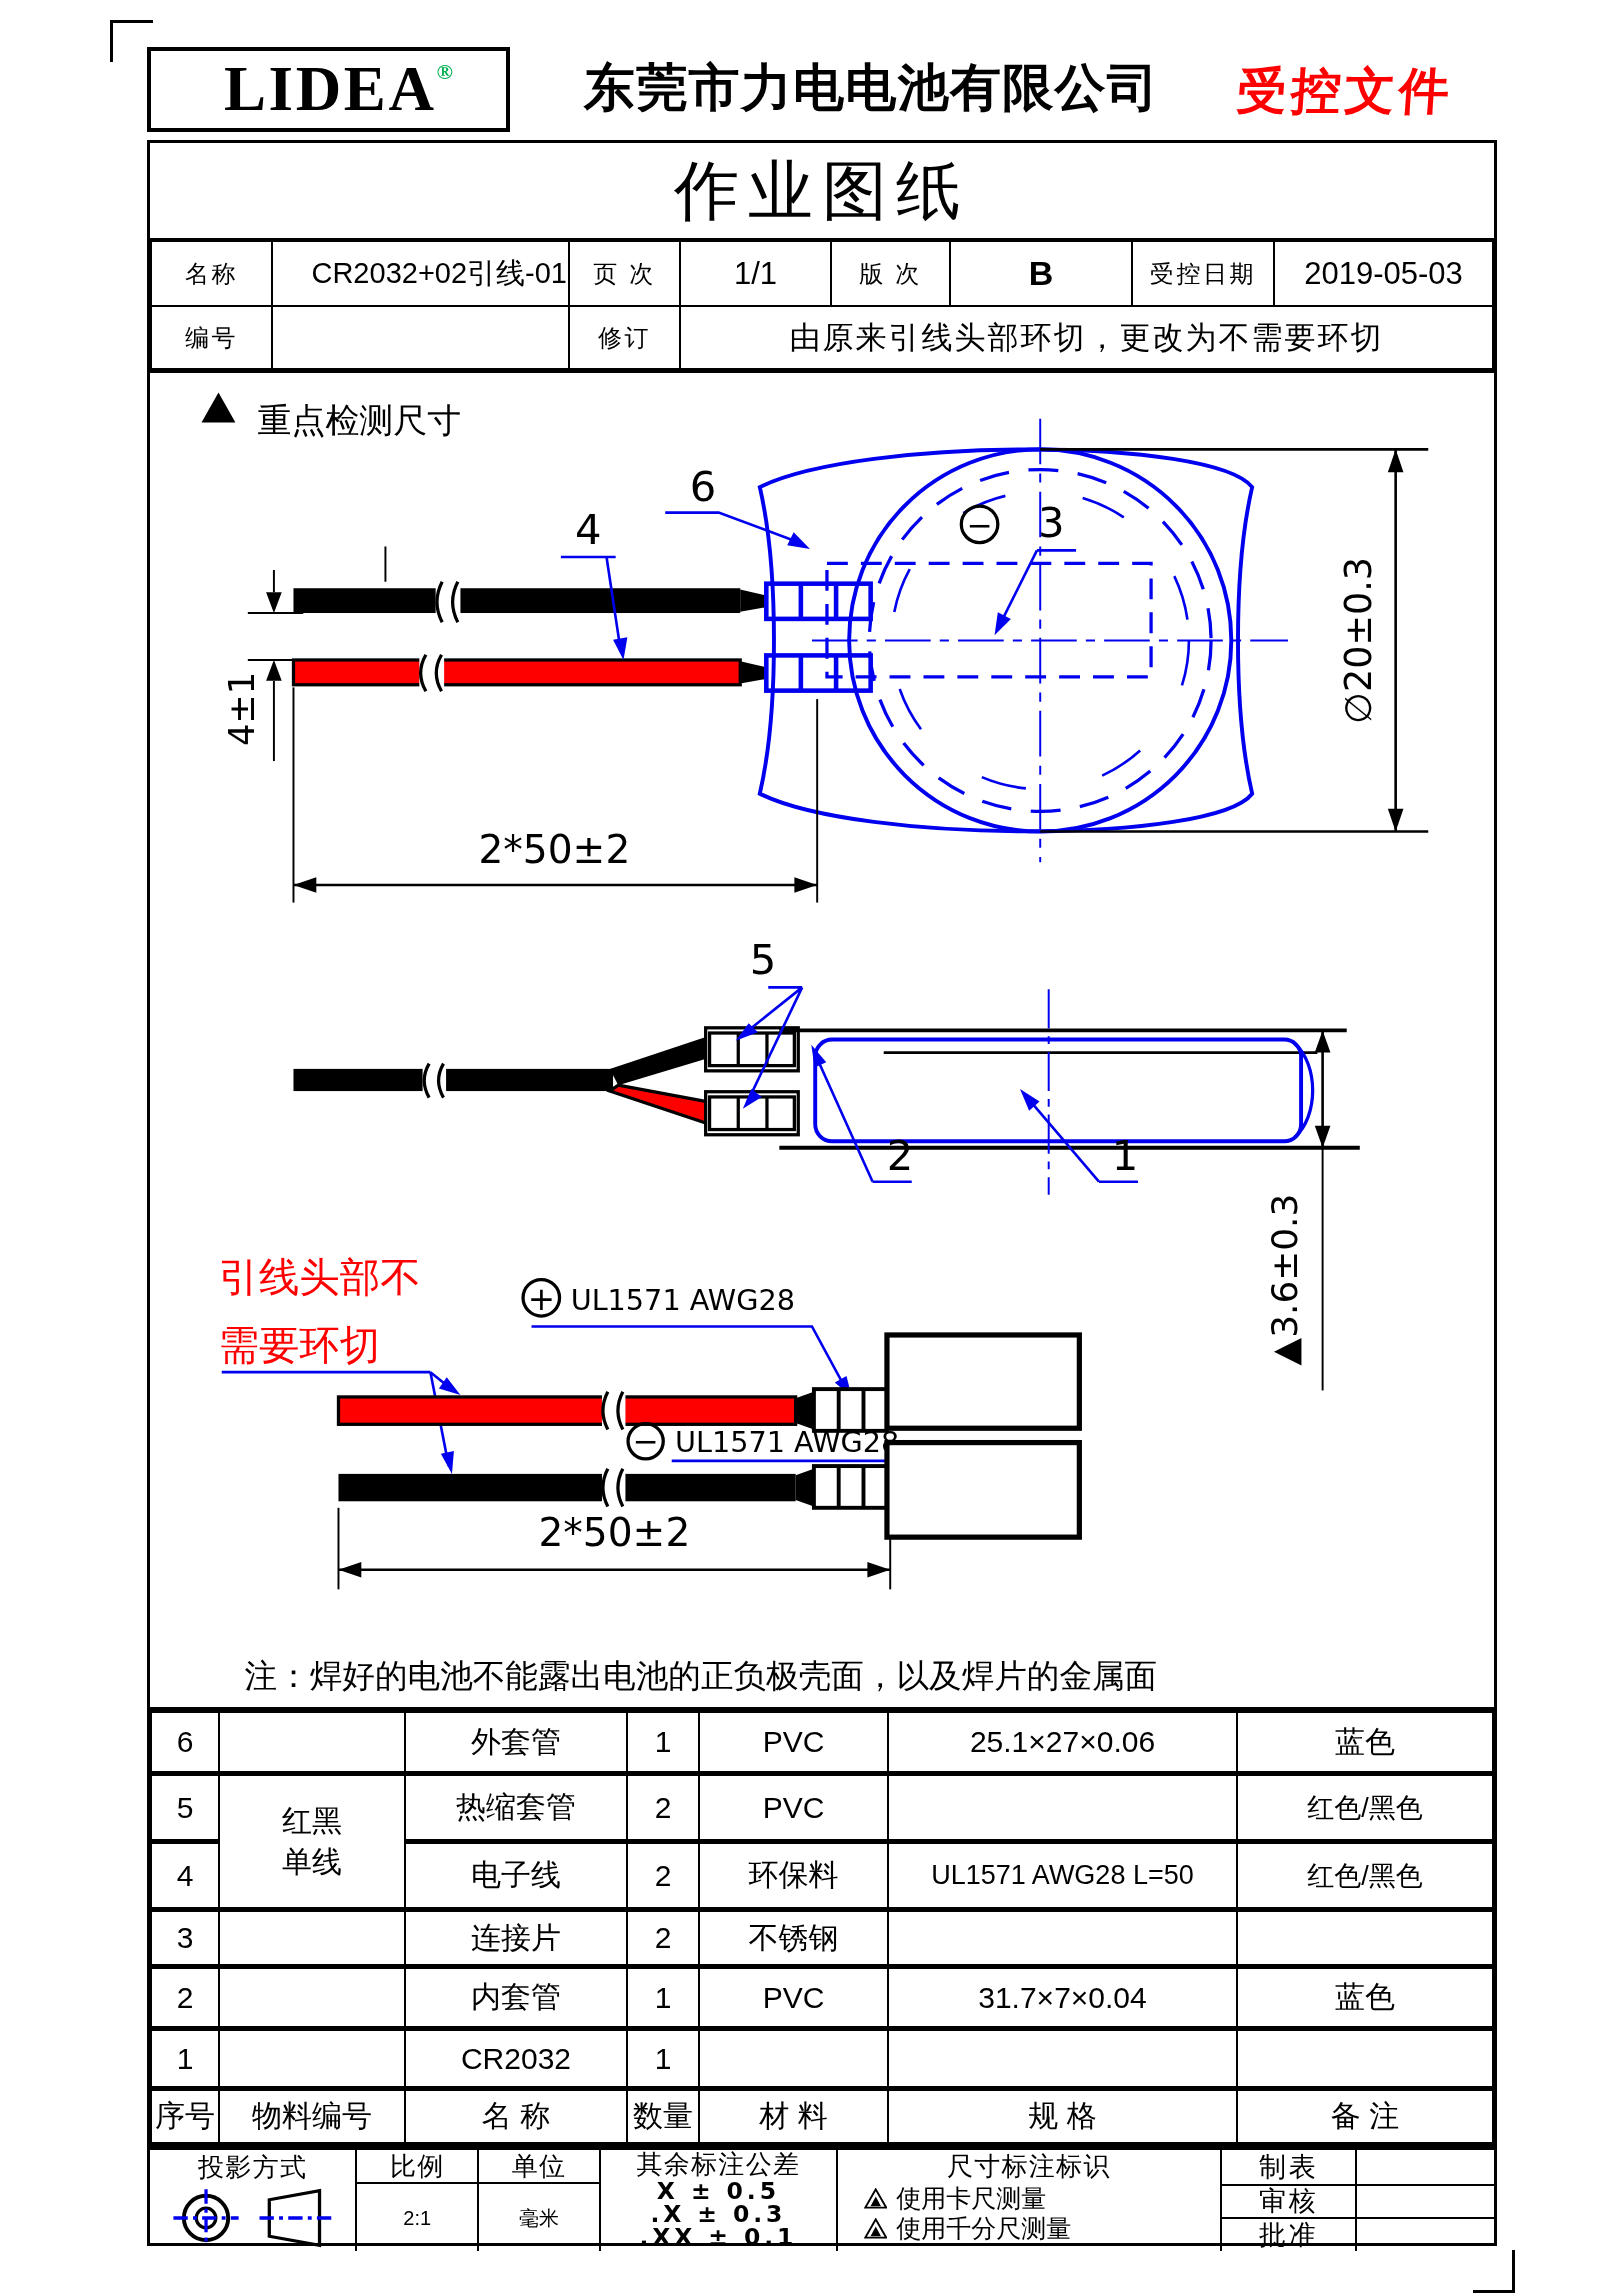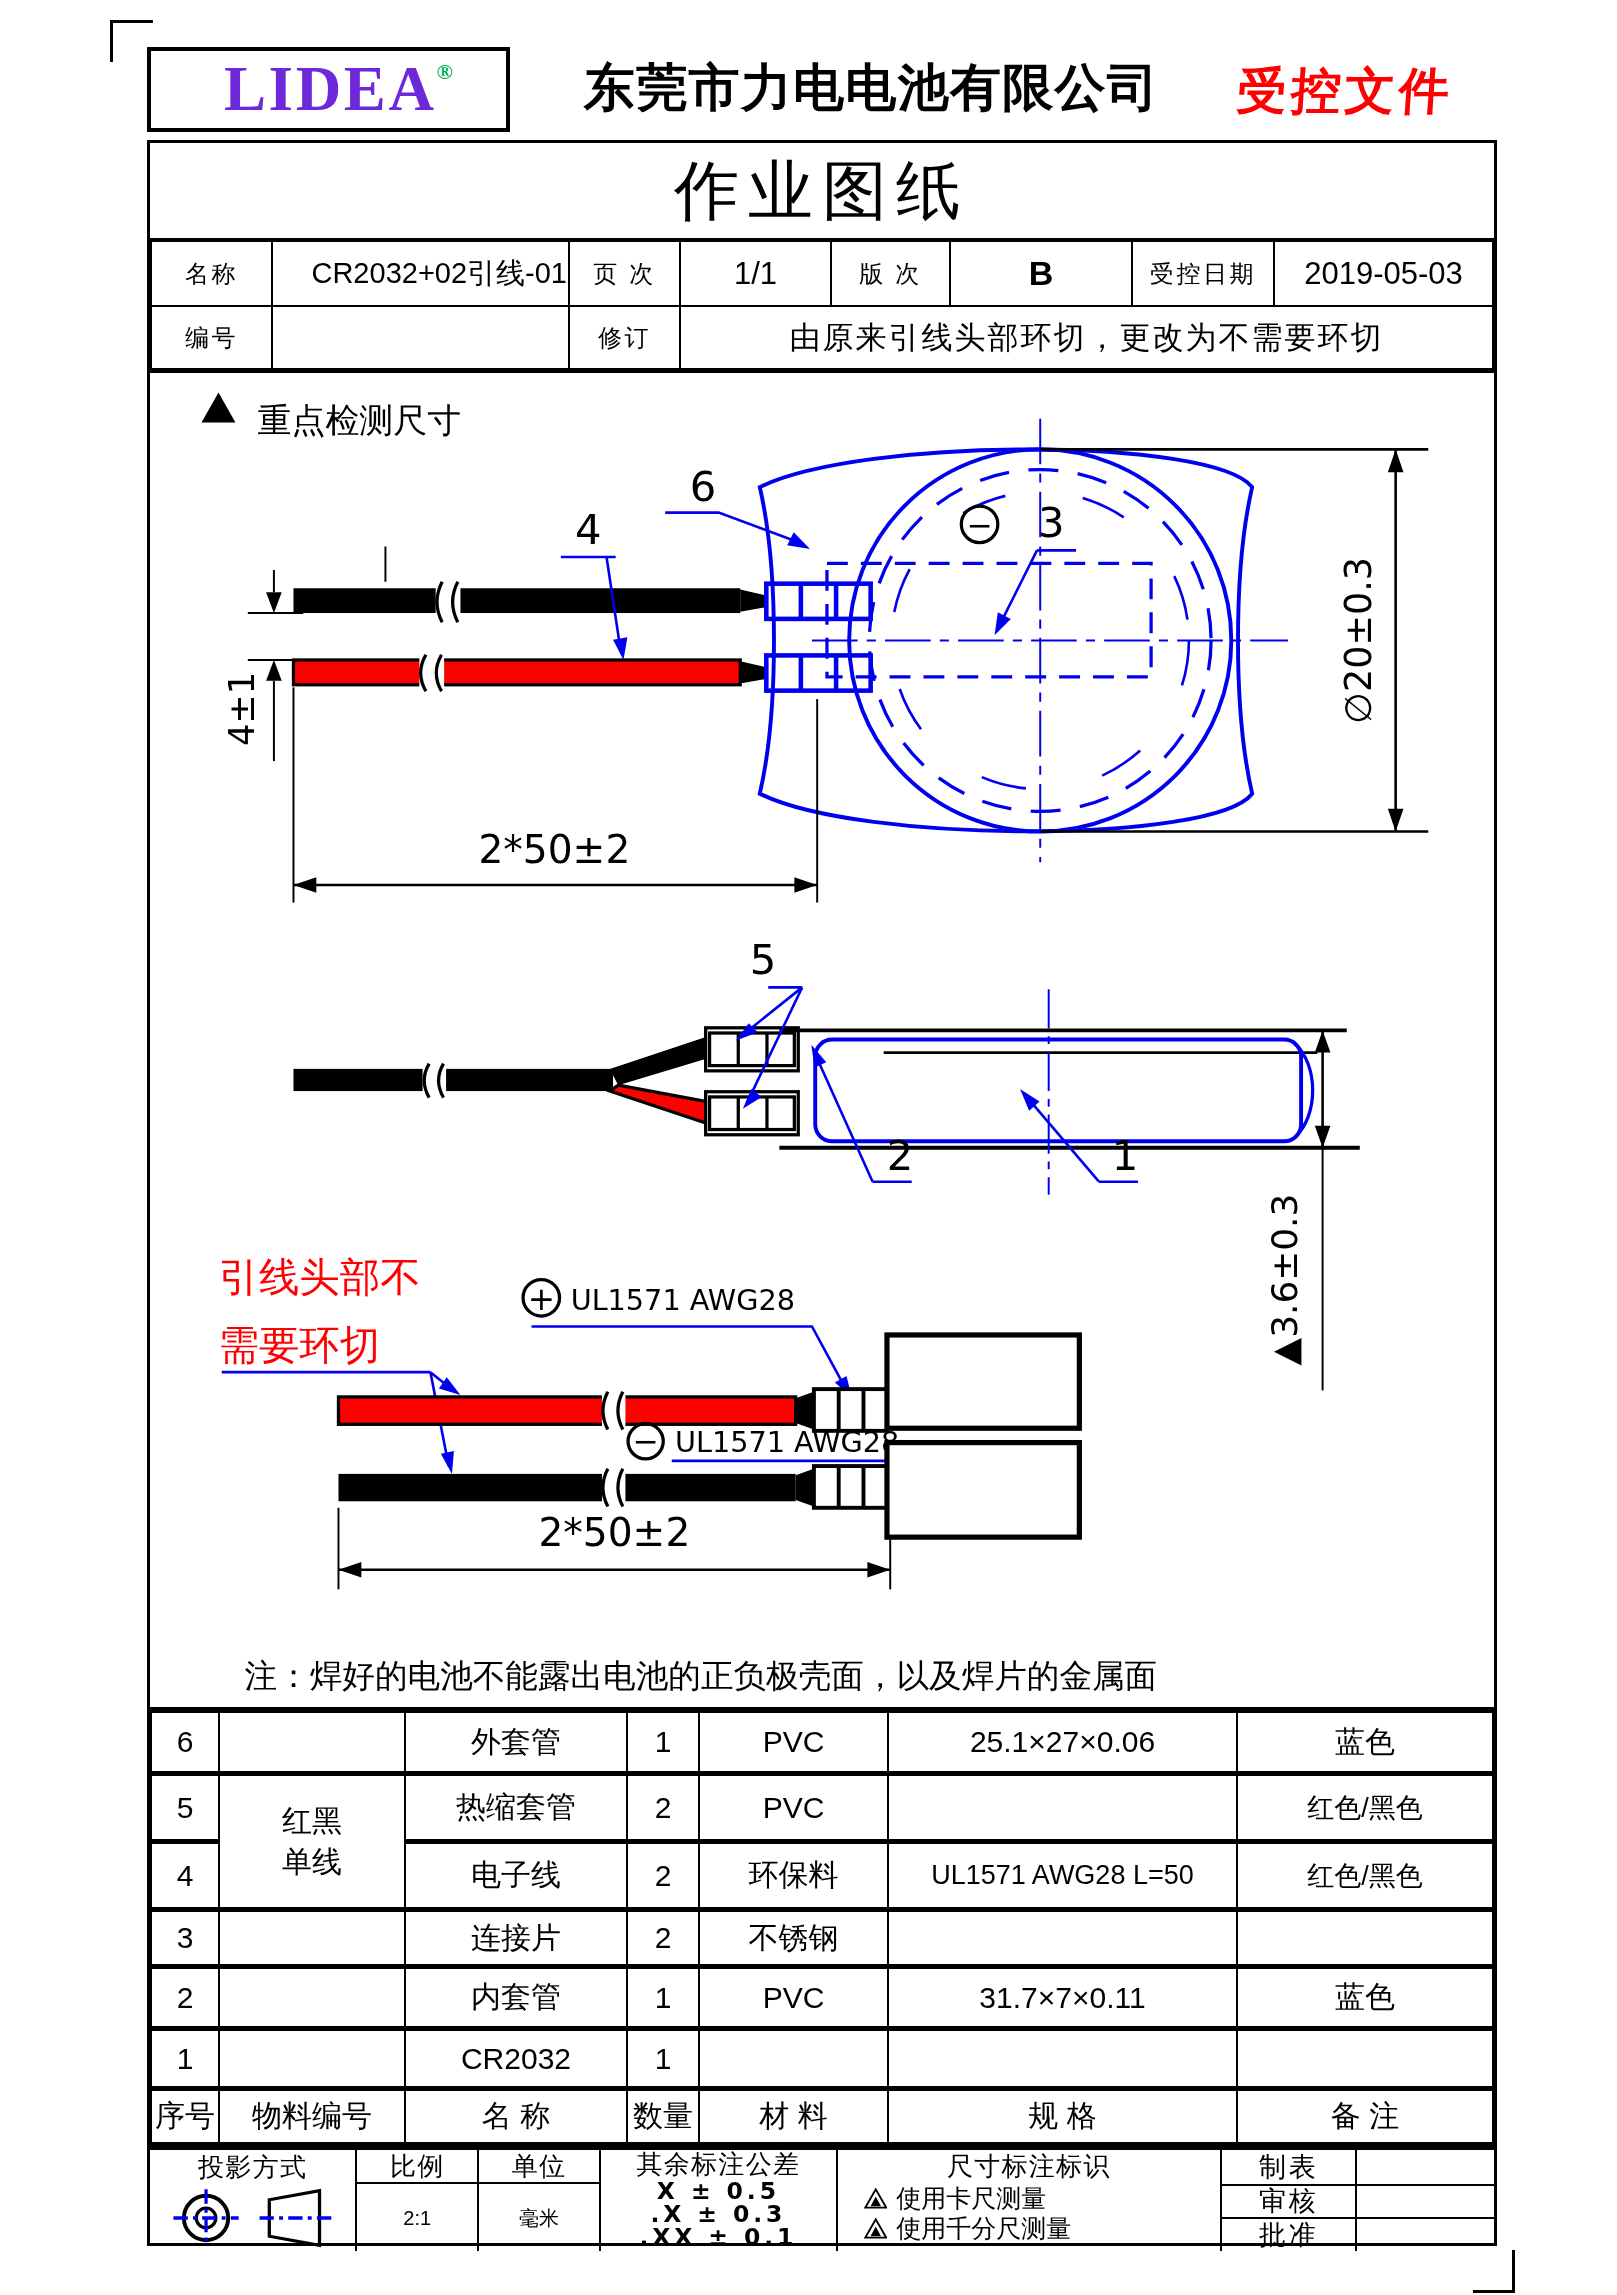--- a/index.html
+++ b/index.html
@@ -46,21 +46,21 @@
 <body>
 
 <div class="page">
 
   <div class="cmark" style="left:110px;top:19.6px;width:43px;height:3.3px;"></div>
   <div class="cmark" style="left:110px;top:19.6px;width:3.3px;height:42px;"></div>
   <div class="cmark" style="left:1512px;top:2250px;width:3.3px;height:43px;"></div>
   <div class="cmark" style="left:1473px;top:2290px;width:42px;height:3.3px;"></div>
 
   <div class="logo-box">
-    <span class="logo-text" style="color:#6d28d9;margin-left:20px;">LIDEA</span>
+    <span class="logo-text" style="color:#000000;margin-left:20px;">LIDEA</span>
       <span class="logo-reg" style="color:#00b050;">®</span>
   </div>
   <div class="company">东莞市力电电池有限公司</div>
   <div class="stamp" style="color:#ff0000;">受控文件</div>
 
   <div class="sheet">
 
     <div class="title-row">作业图纸</div>
 
     <table class="info">
@@ -344,21 +344,21 @@
         <td>不锈钢</td>
         <td></td>
         <td></td>
       </tr>
       <tr style="height:62px;">
         <td>2</td>
         <td></td>
         <td>内套管</td>
         <td>1</td>
         <td>PVC</td>
-        <td>31.7×7×0.11</td>
+        <td>31.7×7×0.04</td>
         <td>蓝色</td>
       </tr>
       <tr style="height:60px;">
         <td>1</td>
         <td></td>
         <td>CR2032</td>
         <td>1</td>
         <td></td>
         <td></td>
         <td></td>

